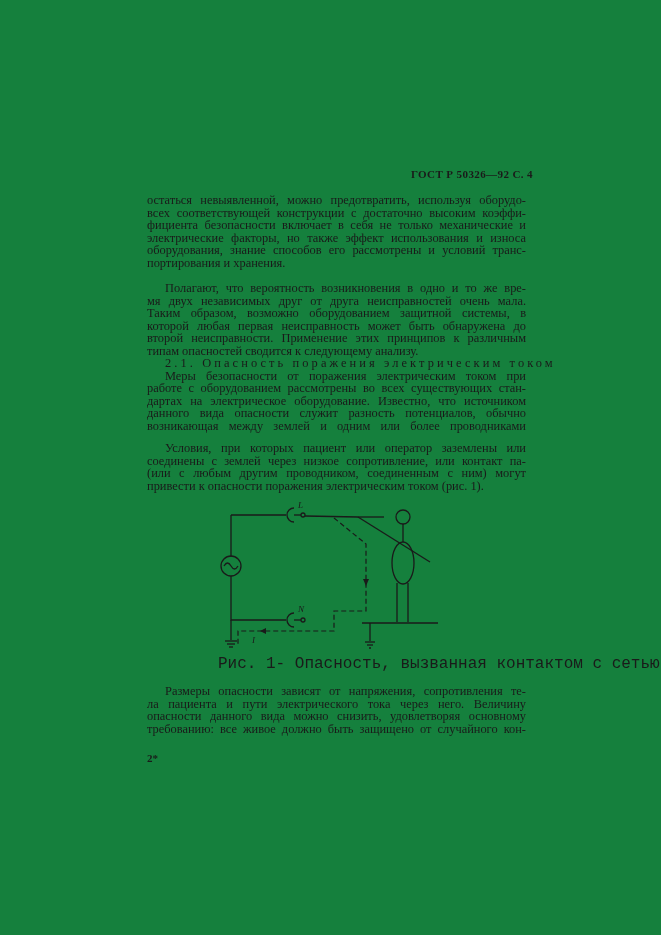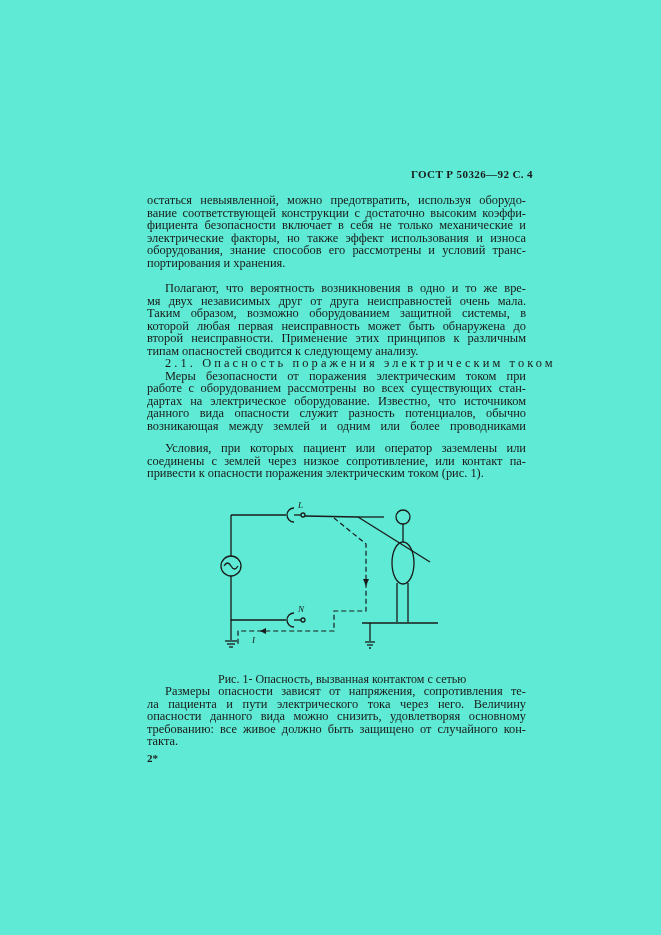--- a/index.html
+++ b/index.html
@@ -1,50 +1,50 @@
 <!DOCTYPE html>
 <html><head>
 <meta charset="utf-8">
 <style>
   html, body { margin: 0; padding: 0; background: #ffffff; }
   body { width: 661px; height: 935px; position: relative; overflow: hidden; color: #1a1a1a; }
-  .page { position: absolute; left: 0; top: 0; width: 661px; height: 935px; background: #5eead4; }
+  .page { position: absolute; left: 0; top: 0; width: 661px; height: 935px; background: #15803d; }
   .header {
     position: absolute; right: 128px; top: 168px;
     font-family: "Liberation Serif", serif; font-weight: bold; font-size: 11px; letter-spacing: 0.4px;
   }
   .text {
     position: absolute; left: 147px; width: 379px;
     font-family: "Liberation Serif", serif; font-size: 12.4px; line-height: 12.6px;
     text-align: justify; text-align-last: justify;
   }
   .text .line { display: block; white-space: nowrap; text-align: justify; text-align-last: justify; }
   .text .line.last { text-align-last: left; }
   .indent { padding-left: 18px; }
   .spaced { letter-spacing: 3.1px; }
   .figure { position: absolute; left: 210px; top: 500px; width: 240px; height: 150px; }
   .caption {
     position: absolute; left: 218px; top: 655px;
-    font-family: Liberation Serif, serif; font-size: 12px; margin-top: 17px;
+    font-family: Liberation Mono, monospace; font-size: 16px;
   }
   .footer-mark {
     position: absolute; left: 147px; top: 752px;
     font-family: "Liberation Serif", serif; font-weight: bold; font-size: 11px;
   }
 </style>
 </head>
 <body>
 
 <div class="page">
 
   <div class="header">ГОСТ Р 50326—92 С. 4</div>
 
   <div class="text" style="top:194px;">
     <span class="line">остаться невыявленной, можно предотвратить, используя оборудо-</span>
-    <span class="line">вание соответствующей конструкции с достаточно высоким коэффи-</span>
+    <span class="line">всех соответствующей конструкции с достаточно высоким коэффи-</span>
     <span class="line">фициента безопасности включает в себя не только механические и</span>
     <span class="line">электрические факторы, но также эффект использования и износа</span>
     <span class="line">оборудования, знание способов его рассмотрены и условий транс-</span>
     <span class="line last">портирования и хранения.</span>
   </div>
 
   <div class="text" style="top:282px;">
     <span class="line indent">Полагают, что вероятность возникновения в одно и то же вре-</span>
     <span class="line">мя двух независимых друг от друга неисправностей очень мала.</span>
     <span class="line">Таким образом, возможно оборудованием защитной системы, в</span>
@@ -58,20 +58,21 @@
     <span class="line indent">Меры безопасности от поражения электрическим током при</span>
     <span class="line">работе с оборудованием рассмотрены во всех существующих стан-</span>
     <span class="line">дартах на электрическое оборудование. Известно, что источником</span>
     <span class="line">данного вида опасности служит разность потенциалов, обычно</span>
     <span class="line">возникающая между землей и одним или более проводниками</span>
   </div>
 
   <div class="text" style="top:442px;">
     <span class="line indent">Условия, при которых пациент или оператор заземлены или</span>
     <span class="line">соединены с землей через низкое сопротивление, или контакт па-</span>
+    <span class="line">(или с любым другим проводником, соединенным с ним) могут</span>
     <span class="line last">привести к опасности поражения электрическим током (рис. 1).</span>
   </div>
 
   <div class="figure">
     <svg width="240" height="150" viewBox="0 0 240 150" xmlns="http://www.w3.org/2000/svg">
       <g stroke="#1a1a1a" stroke-width="1.3" fill="none">
 
         <polyline points="21,15 21,57"></polyline>
 
         <line x1="21" y1="15" x2="76" y2="15"></line>
@@ -125,17 +126,16 @@
     </svg>
   </div>
 
   <div class="caption">Рис. 1- Опасность, вызванная контактом с сетью</div>
 
   <div class="text" style="top:685px;">
     <span class="line indent">Размеры опасности зависят от напряжения, сопротивления те-</span>
     <span class="line">ла пациента и пути электрического тока через него. Величину</span>
     <span class="line">опасности данного вида можно снизить, удовлетворяя основному</span>
     <span class="line">требованию: все живое должно быть защищено от случайного кон-</span>
-    <span class="line last">такта.</span>
   </div>
 
   <div class="footer-mark">2*</div>
 </div>
 
 </body></html>

